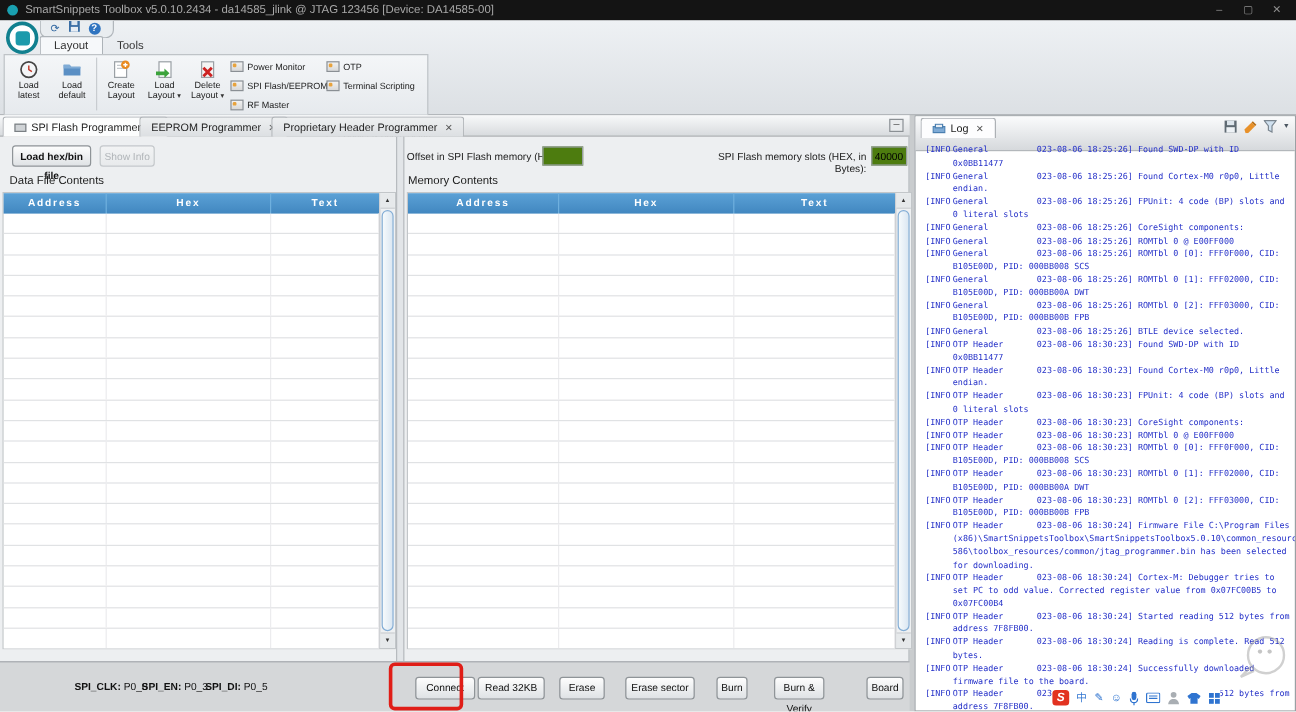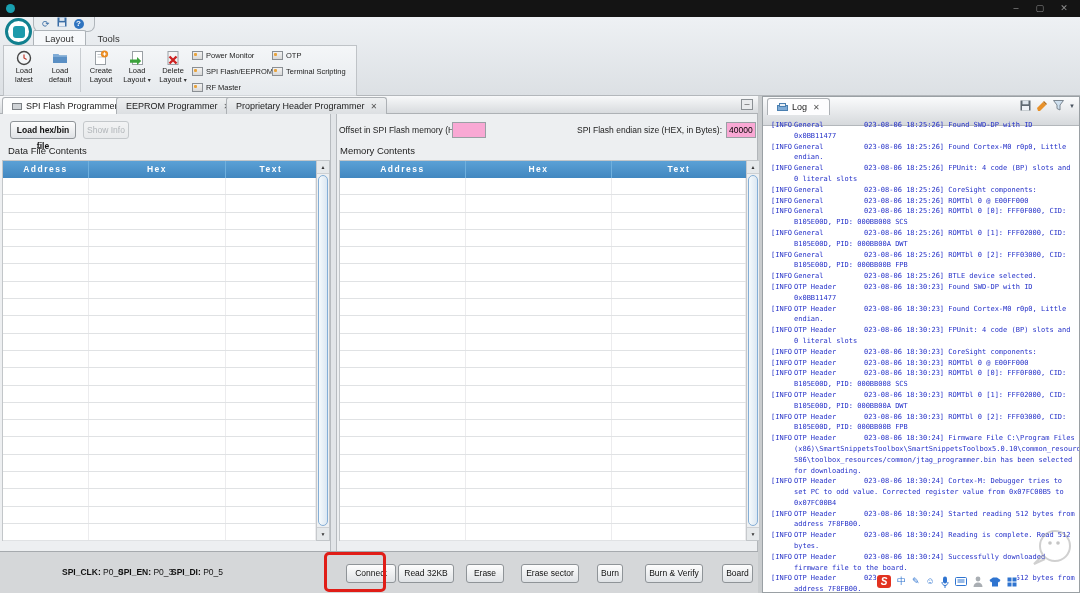--- a/index.html
+++ b/index.html
@@ -60,21 +60,21 @@
   .th { color:#fff; font-size:8.5px; font-weight:bold; letter-spacing:1.5px; text-align:center; line-height:17px; border-right:1px solid #6fb0de; overflow:hidden; }
   .tbody { flex:1; }
   .t-row { height:17.3px; border-bottom:1px solid #e0e2e4; }
   .t-row > span { display:inline-block; height:100%; border-right:1px solid #ececee; }
   .vscroll { width:13px; background:#eef0f2; border-left:1px solid #c6c9cc; display:flex; flex-direction:column; }
   .sc-btn { height:13px; background:#e6e9eb; border-bottom:1px solid #cdd0d3; font-size:5px; color:#333; text-align:center; line-height:12px; }
   .sc-btn.bottom { border-top:1px solid #cdd0d3; border-bottom:none; }
   .sc-thumb { flex:1; margin:1px; border:1px solid #84aed6; border-radius:5px; background:linear-gradient(90deg,#f6fafc,#dbe7f2); }
 
   .field-label { position:absolute; font-size:8.5px; color:#1c1c1c; }
-  .field-input { position:absolute; height:16px; border:1px solid #9aa0a5; background:#f9a8d4; font-size:8.5px; padding:0 2px; font-family:"Liberation Sans",sans-serif; }
+  .field-input { position:absolute; height:16px; border:1px solid #9aa0a5; background:#4d7c0f; font-size:8.5px; padding:0 2px; font-family:"Liberation Sans",sans-serif; }
 
   
   .bottombar { position:absolute; top:551px; left:0; width:758px; height:42px; background:#d5d7d9; border-top:1px solid #a6aaae; }
   .pin { position:absolute; top:15px; font-size:8.5px; color:#111; white-space:nowrap; }
   .pin b { font-weight:bold; }
   .bb-btn { position:absolute; top:12px; height:19px; line-height:17px; }
   .red-box { position:absolute; left:324px; top:0px; width:62px; height:40px; border:3px solid #e01d17; border-radius:5px; z-index:6; pointer-events:none; }
 
   
   .logpanel { position:absolute; top:96px; left:762px; width:318px; height:497px; background:#fff; border:1px solid #9aa0a4; }
@@ -95,20 +95,21 @@
   .sogou { width:14px; height:13px; background:#e23220; border-radius:3px; color:#fff; font-weight:bold; font-size:10px; line-height:13px; text-align:center; font-style:italic; }
   .ime-glyph { font-size:9px; color:#2f74d0; line-height:13px; }
 </style>
 </head>
 <body>
 
 <div class="screen">
 
   <div class="titlebar">
     <span class="app-dot"></span>
+    <span class="title-text">SmartSnippets Toolbox v5.0.10.2434 - da14585_jlink @ JTAG 123456 [Device: DA14585-00]</span>
     <span class="win-controls">
       <span class="win-btn">–</span>
       <span class="win-btn">▢</span>
       <span class="win-btn">✕</span>
     </span>
   </div>
 
   <div class="ribbon">
     <div class="app-button">
         <div class="logo-sq"></div>
@@ -268,21 +269,21 @@
         <div class="sc-btn">▲</div>
         <div class="sc-thumb"></div>
         <div class="sc-btn bottom">▼</div>
       </div>
     </div>
 
     <div class="splitter"></div>
 
     <span class="field-label" style="left:339px; top:11px;">Offset in SPI Flash memory (HEX):</span>
     <input class="field-input" style="left: 452px; top: 8px; width: 34px;" value="">
-    <span class="field-label" style="left:570px; top:11px; width:152px; text-align:right;">SPI Flash endian size (HEX, in Bytes):</span>
+    <span class="field-label" style="left:570px; top:11px; width:152px; text-align:right;">SPI Flash memory slots (HEX, in Bytes):</span>
     <input class="field-input" style="left: 726px; top: 8px; width: 30px;" value="40000">
     <span class="sec-label" style="left:340px; top:31px;">Memory Contents</span>
 
     <div class="dtable" style="left:339px; top:46px; width:421px; height:381px;">
       <div class="tbl-main" style="width:406px;">
         <div class="thead">
           <span class="th" style="width:126px;">Address</span>
           <span class="th" style="width:146px;">Hex</span>
           <span class="th" style="width:134px; border-right:none;">Text</span>
         </div>
@@ -322,21 +323,21 @@
     <span class="pin" style="left:62px;"><b>SPI_CLK:</b> <span>P0_0</span></span>
     <span class="pin" style="left:118px;"><b>SPI_EN:</b> <span>P0_3</span></span>
     <span class="pin" style="left:171px;"><b>SPI_DI:</b> <span>P0_5</span></span>
     <span class="pin" style="left:221px;margin-top:38px;"><b>SPI_DO:</b> <span>P0_6</span></span>
 
     <span class="btn bb-btn" style="left:330px; width:50px;margin-left:16px;">Connect</span>
     <span class="btn bb-btn" style="left:398px; width:56px;">Read 32KB</span>
     <span class="btn bb-btn" style="left:466px; width:38px;">Erase</span>
     <span class="btn bb-btn" style="left:521px; width:58px;">Erase sector</span>
     <span class="btn bb-btn" style="left:597px; width:26px;">Burn</span>
-    <span class="btn bb-btn" style="left:645px; width:58px;">Burn &amp; Verify</span>
+    <span class="btn bb-btn" style="left:645px; width:42px;">Burn &amp; Verify</span>
     <span class="btn bb-btn" style="left:722px; width:31px;">Board</span>
     <div class="red-box" style="border-color: rgb(224, 29, 23);"></div>
   </div>
 
   <div class="logpanel">
     <div class="loghead">
       <div class="logtab">
         <svg width="11" height="9" viewBox="0 0 11 9">
             <rect x="0.5" y="2.5" width="10" height="5" fill="#7fabd6" stroke="#4a7fb0"></rect>
             <rect x="2.5" y="0.5" width="6" height="3" fill="#e8eef5" stroke="#4a7fb0"></rect>

